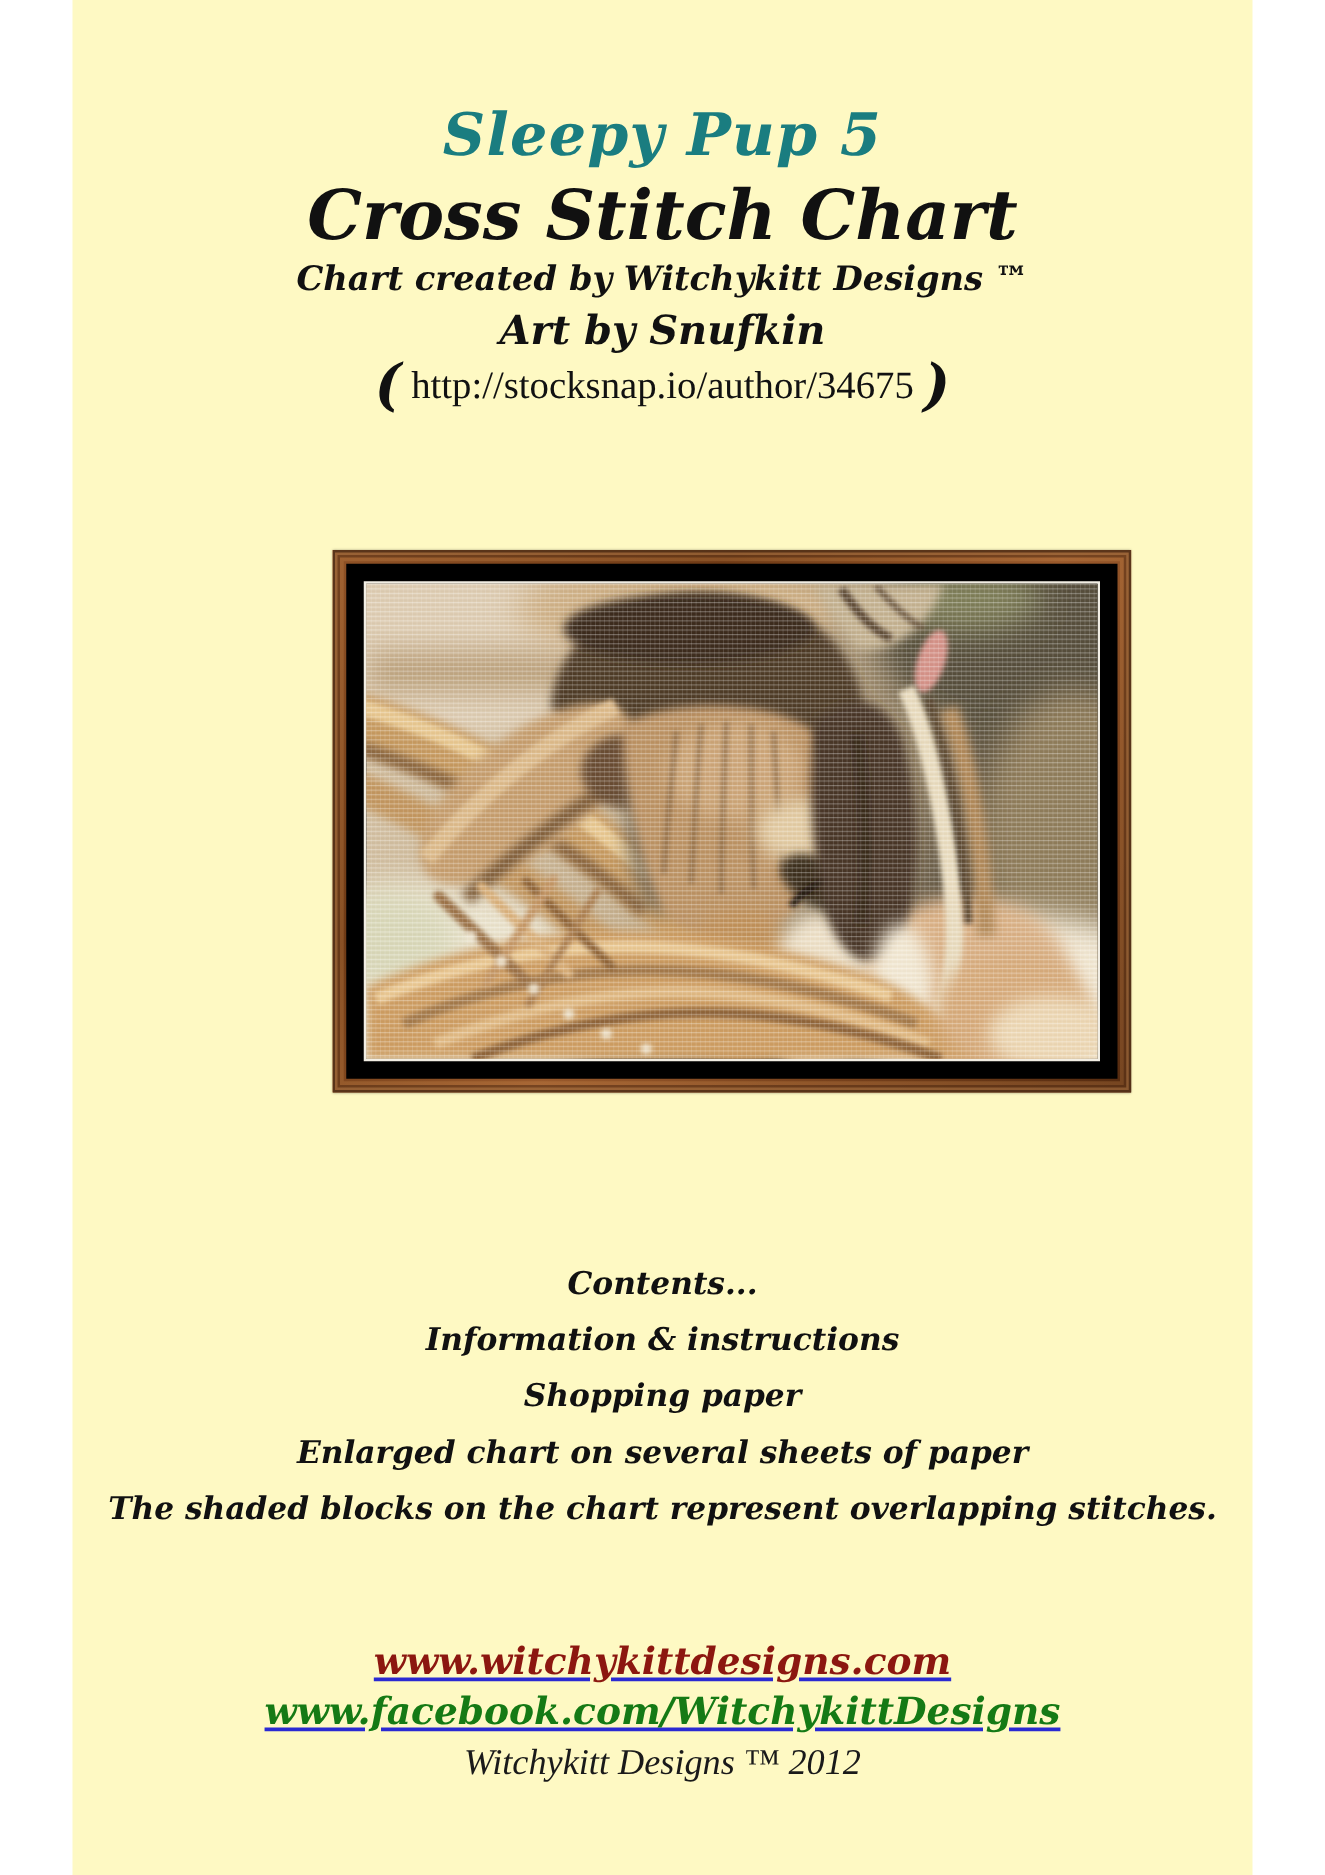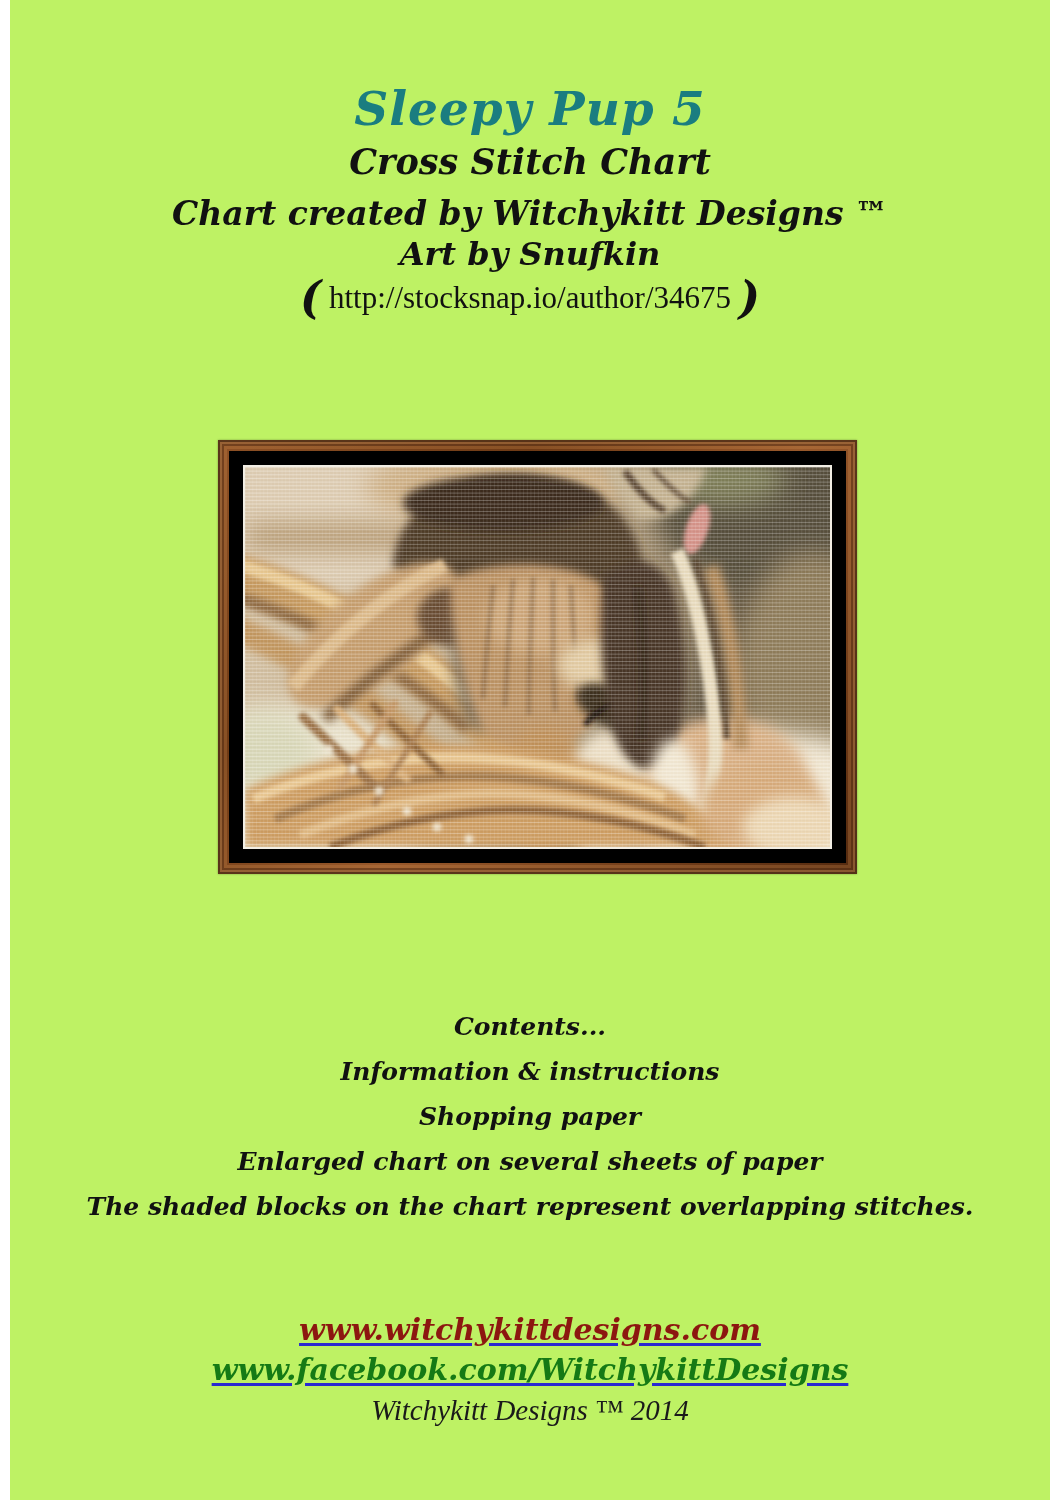--- a/index.html
+++ b/index.html
@@ -1,27 +1,27 @@
 <!DOCTYPE html>
 <html><head>
 <meta charset="utf-8">
 <style>
   html,body { margin:0; padding:0; background:#ffffff; }
   .page {
-    position:relative; width:1040px; height:1500px; margin:0 auto;
-    background:#bef264; overflow:hidden;
+    position:relative; width:944px; height:1500px; margin:0 auto;
+    background:#fef9c3; overflow:hidden;
     font-family:"DejaVu Serif", serif;
   }
   .script { font-family:"DejaVu Serif", serif; font-style:italic; font-weight:bold; color:#111111; }
 
   
   .header { position:absolute; top:82px; left:0; width:100%; text-align:center; }
   .title    { font-size:47px; line-height:54px; color:#1a7d80; letter-spacing:1px; }
-  .subtitle { font-size:35px; line-height:48px; margin-top:2px; }
-  .credit   { font-size:33px; line-height:40px; margin-top:8px; }
+  .subtitle { font-size:55px; line-height:48px; margin-top:12px; }
+  .credit   { font-size:27px; line-height:40px; margin-top:8px; }
   .artline  { font-size:32px; line-height:40px; }
   .srcline  { font-size:31px; line-height:48px; margin-top:0;
               font-family:"Liberation Serif", serif; font-weight:normal; color:#111; }
   .paren    { font-family:"DejaVu Serif", serif; font-size:45px; font-style:italic;
               font-weight:bold; vertical-align:-5px; }
 
   
   .frame {
     position:absolute; top:440px; left:208px;
     background:linear-gradient(135deg,#8f5226 0%, #6e3a15 30%, #99592b 55%, #7a431d 75%, #542a0f 100%);
@@ -198,15 +198,15 @@
     <div>Shopping paper</div>
     <div>Enlarged chart on several sheets of paper</div>
     <div>The shaded blocks on the chart represent overlapping stitches.</div>
   </div>
 
   <div class="links">
     <div><a class="link-red">www.witchykittdesigns.com</a></div>
     <div><a class="link-green">www.facebook.com/WitchykittDesigns</a></div>
   </div>
 
-  <div class="footer">Witchykitt Designs ™ 2014</div>
+  <div class="footer">Witchykitt Designs ™ 2012</div>
 
 </div>
 
 </body></html>

